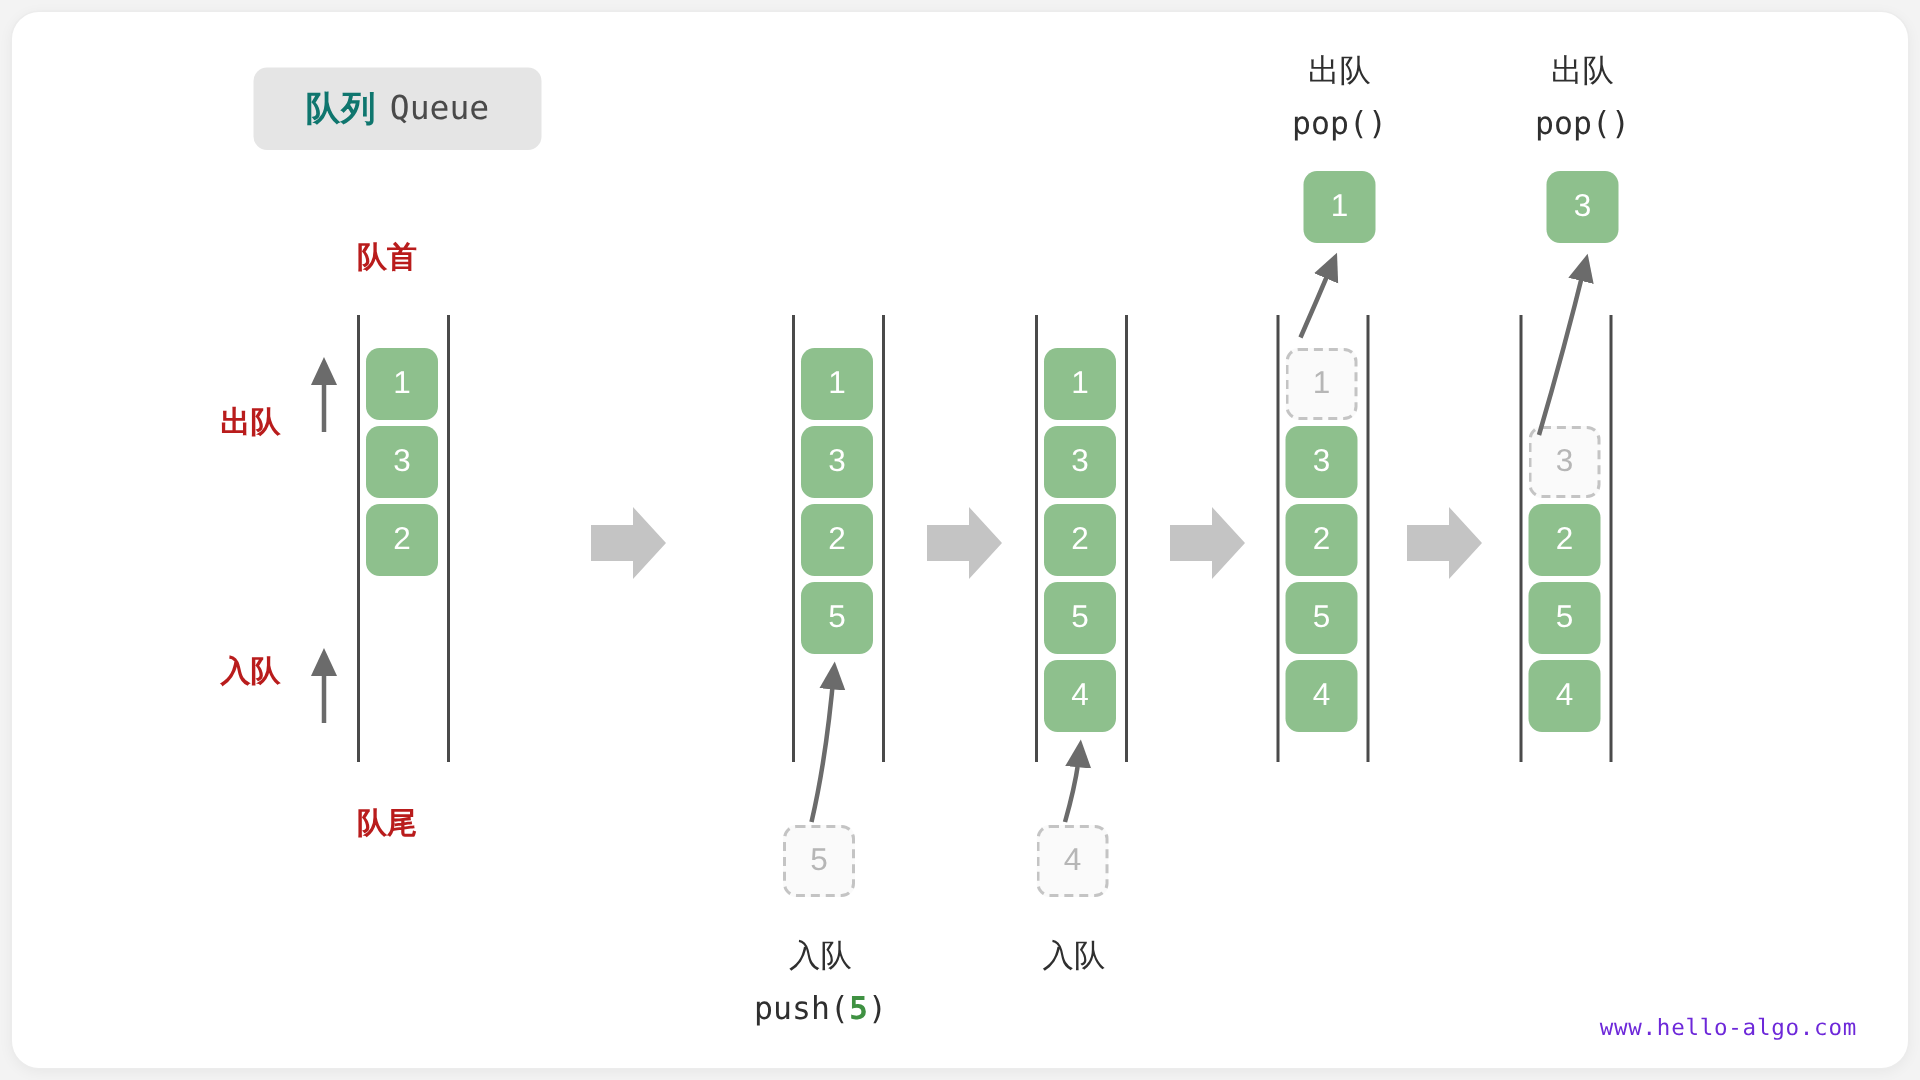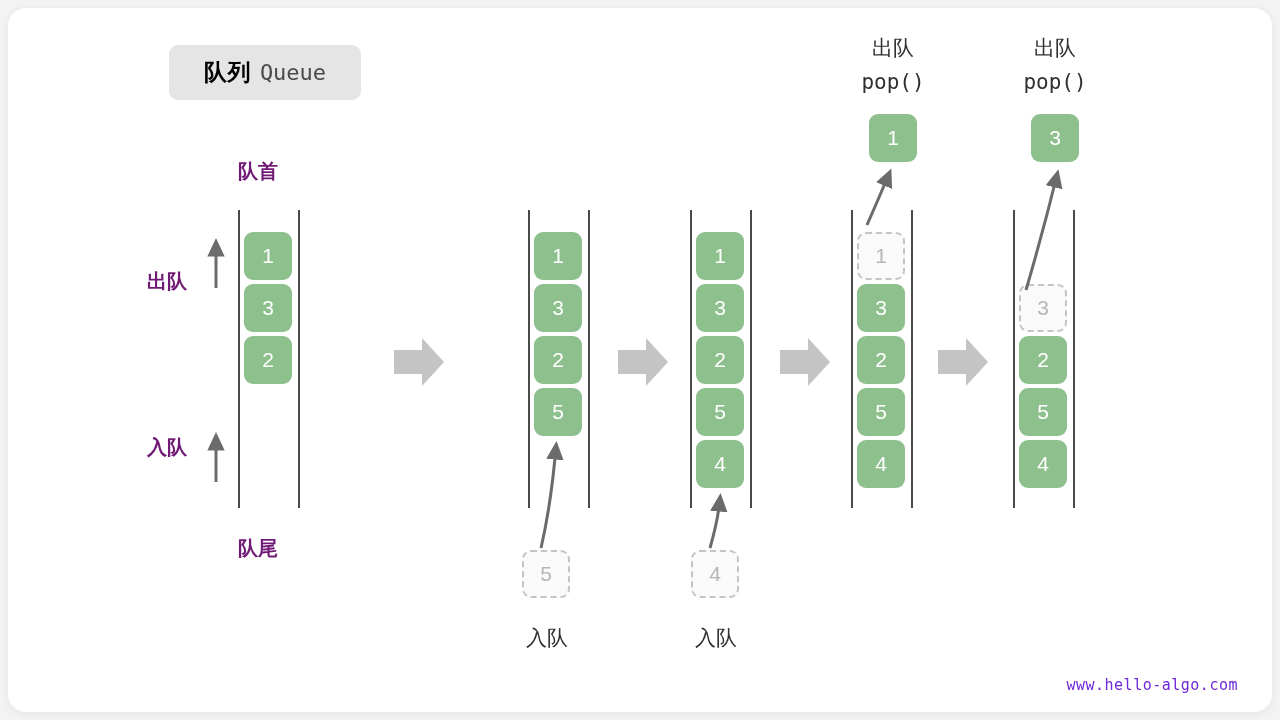--- a/index.html
+++ b/index.html
@@ -40,35 +40,35 @@
     background: #e5e5e5;
     border-radius: 9px;
     display: flex;
     align-items: center;
     justify-content: center;
     gap: 9px;
   }
   .title-cn {
     font-size: 23px;
     font-weight: bold;
-    color: #000000;
+    color: #0f766e;
     letter-spacing: 0.5px;
   }
   .title-en {
     font-size: 22px;
     color: #4a4a4a;
     font-family: "DejaVu Sans Mono", "Liberation Mono", monospace;
   }
 
   
   .lbl-bold {
     position: absolute;
     font-size: 20px;
     font-weight: bold;
-    color: #701a75;
+    color: #b91c1c;
     white-space: nowrap;
   }
   .lbl-plain {
     position: absolute;
     font-size: 21px;
     color: #2f2f2f;
     white-space: nowrap;
     text-align: center;
     line-height: 35px;
   }
@@ -175,20 +175,21 @@
     <div class="rail left" style="height:298px;"></div>
     <div class="rail right" style="height:298px;"></div>
     <div class="cell filled" style="left:6px; top:22px;">1</div>
     <div class="cell filled" style="left:6px; top:74px;">3</div>
     <div class="cell filled" style="left:6px; top:126px;">2</div>
     <div class="cell filled" style="left:6px; top:178px;">5</div>
   </div>
   <div class="float-cell ghost" style="left:522px; top:550px;">5</div>
   <div class="lbl-plain" style="left:452px; top:620px; width:190px;">
     <div>入队</div>
+    <div class="mono"><span>push(</span><span class="argnum">5</span><span>)</span></div>
   </div>
 
   <div class="queue" style="left:690px; top:210px; width:62px; height:298px;">
     <div class="rail left" style="height:298px;"></div>
     <div class="rail right" style="height:298px;"></div>
     <div class="cell filled" style="left:6px; top:22px;">1</div>
     <div class="cell filled" style="left:6px; top:74px;">3</div>
     <div class="cell filled" style="left:6px; top:126px;">2</div>
     <div class="cell filled" style="left:6px; top:178px;">5</div>
     <div class="cell filled" style="left:6px; top:230px;">4</div>

